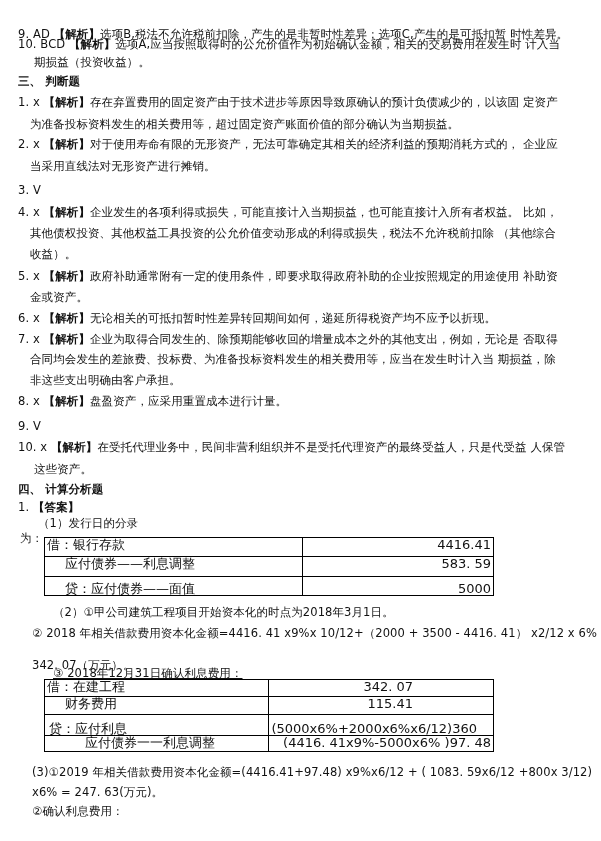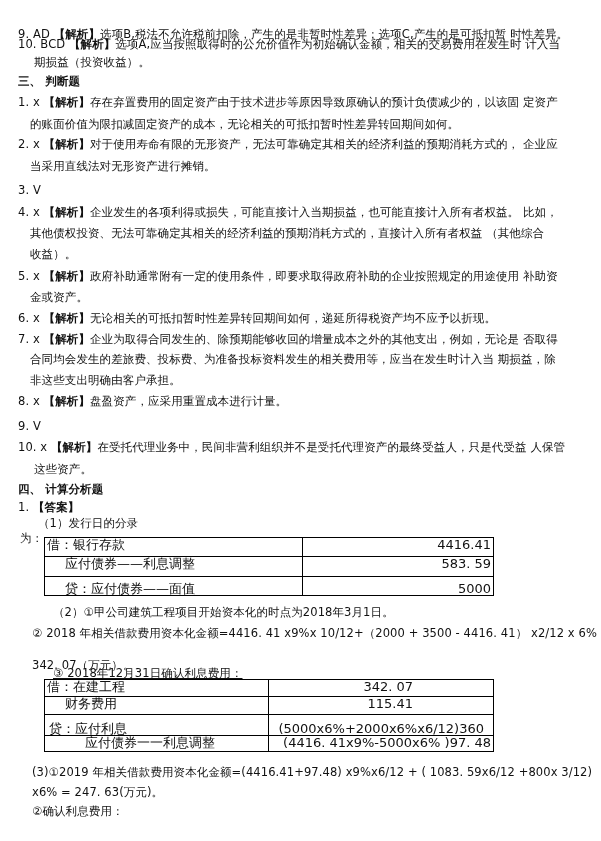--- a/index.html
+++ b/index.html
@@ -32,35 +32,35 @@
     <span class="bold">【解析】</span><span>选项A,应当按照取得时的公允价值作为初始确认金额，相关的交易费用在发生时 计入当</span>
   </div>
   <div class="line" style="top:57px;left:34px;">期损益（投资收益）。</div>
 
   <div class="line bold" style="top:76px;left:18px;">三、  判断题</div>
 
   <div class="line" style="top:97px;left:18px;">
     <span>1. x</span>
     <span class="bold">【解析】</span><span>存在弃置费用的固定资产由于技术进步等原因导致原确认的预计负债减少的，以该固 定资产</span>
   </div>
-  <div class="line" style="top:119px;left:30px;">的账面价值为限扣减固定资产的成本，无论相关的可抵扣暂时性差异转回期间如何。</div>
+  <div class="line" style="top:119px;left:30px;">为准备投标资料发生的相关费用等，超过固定资产账面价值的部分确认为当期损益。</div>
 
   <div class="line" style="top:139px;left:18px;">
     <span>2. x</span>
     <span class="bold">【解析】</span><span>对于使用寿命有限的无形资产，无法可靠确定其相关的经济利益的预期消耗方式的，  企业应</span>
   </div>
   <div class="line" style="top:161px;left:30px;">当采用直线法对无形资产进行摊销。</div>
 
   <div class="line" style="top:185px;left:18px;">3. V</div>
 
   <div class="line" style="top:207px;left:18px;">
     <span>4. x</span>
     <span class="bold">【解析】</span><span>企业发生的各项利得或损失，可能直接计入当期损益，也可能直接计入所有者权益。  比如，</span>
   </div>
-  <div class="line" style="top:228px;left:30px;">其他债权投资、无法可靠确定其相关的经济利益的预期消耗方式的，直接计入所有者权益  （其他综合</div>
+  <div class="line" style="top:228px;left:30px;">其他债权投资、其他权益工具投资的公允价值变动形成的利得或损失，税法不允许税前扣除  （其他综合</div>
   <div class="line" style="top:249px;left:30px;">收益）。</div>
 
   <div class="line" style="top:271px;left:18px;">
     <span>5. x</span>
     <span class="bold">【解析】</span><span>政府补助通常附有一定的使用条件，即要求取得政府补助的企业按照规定的用途使用 补助资</span>
   </div>
   <div class="line" style="top:292px;left:30px;">金或资产。</div>
 
   <div class="line" style="top:313px;left:18px;">
     <span>6. x</span>
@@ -132,21 +132,21 @@
         <tr style="height:17px">
       <td>借：在建工程</td>
       <td class="amt-c">342. 07</td>
     </tr>
     <tr style="height:18px">
       <td style="padding-left:20px">    财务费用</td>
       <td class="amt-c">115.41</td>
     </tr>
     <tr style="height:21px">
       <td style="padding-left:4px;vertical-align:bottom">    贷：应付利息</td>
-      <td class="amt" style="vertical-align:bottom;padding-right:9px">(5000x6%+2000x6%x6/12)360</td>
+      <td class="amt" style="vertical-align:bottom;padding-right:16px">(5000x6%+2000x6%x6/12)360</td>
     </tr>
     <tr style="height:16px">
       <td style="padding-left:40px">        应付债券一一利息调整</td>
       <td class="amt" style="padding-right:2px">(4416. 41x9%-5000x6% )97. 48</td>
     </tr>
   </tbody>
     </table>
 
   <div class="line" style="top:767px;left:32px;">(3)①2019 年相关借款费用资本化金额=(4416.41+97.48) x9%x6/12 + ( 1083. 59x6/12 +800x 3/12)</div>
   <div class="line" style="top:787px;left:32px;">x6% = 247. 63(万元)。</div>

